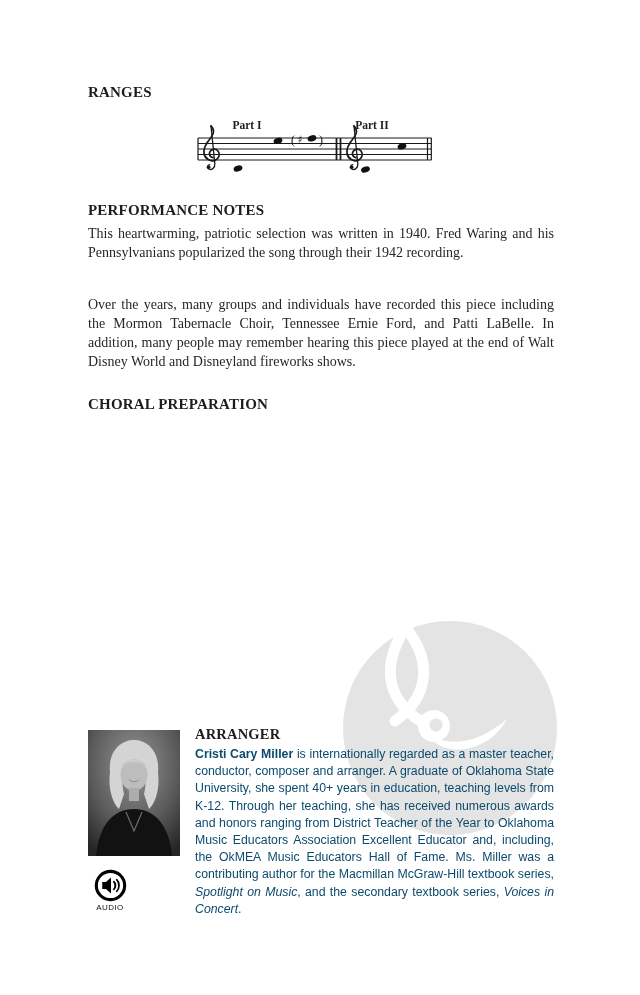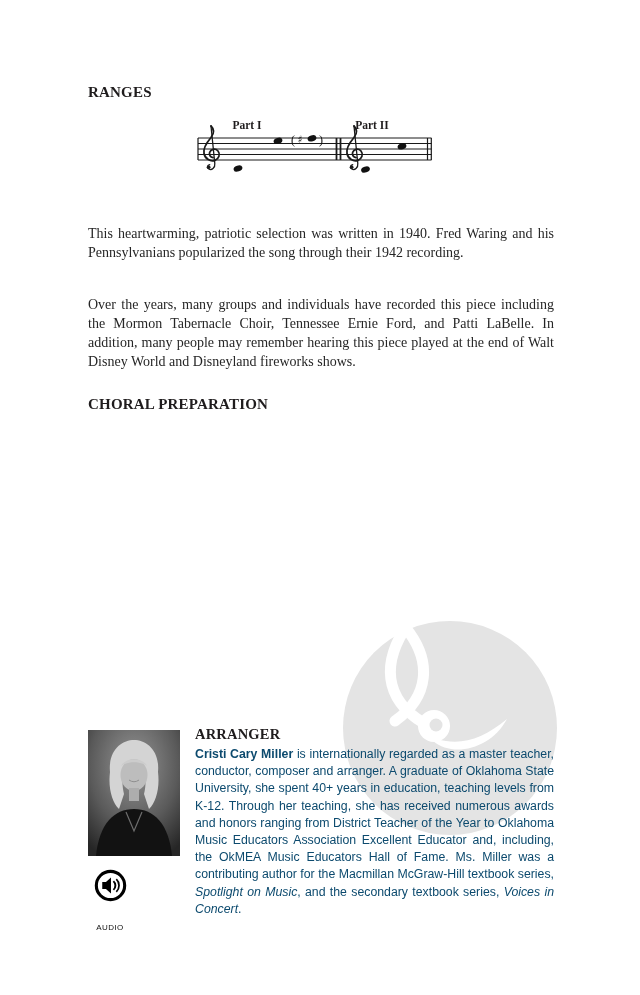--- a/index.html
+++ b/index.html
@@ -11,21 +11,21 @@
   .body-p{width:466px;margin:0;font-size:14px;line-height:19px;text-align:justify;color:#262626;}
   .staff-label{font-family:"Liberation Serif","DejaVu Serif",serif;font-weight:bold;font-size:11.5px;}
   .arranger-row{display:flex;width:466px;gap:12px;}
   .photo-wrap{flex:0 0 92px;margin-top:4px;}
   .arr-col{margin-left:3px;width:371px;}
   .bio{margin:3px 0 0 0;font-family:"Liberation Sans","DejaVu Sans",sans-serif;
        font-size:12.3px;line-height:17.2px;text-align:justify;color:#0c4a6e;}
   .bio .b{font-weight:bold;}
   .bio .i{font-style:italic;}
   .audio-row{display:flex;width:466px;}
-  .audio-badge{flex:0 0 34px;margin-left:5px;display:flex;flex-direction:column;align-items:center;gap:20px;}
+  .audio-badge{flex:0 0 34px;margin-left:5px;display:flex;flex-direction:column;align-items:center;}
   .audio-label{font-family:"Liberation Sans","DejaVu Sans",sans-serif;font-size:8px;
                letter-spacing:.4px;color:#111;margin-top:1px;}
   .audio-text{margin:4px 0 0 3px;width:423px;font-size:12.5px;line-height:18px;
               text-align:justify;color:#262626;}
 </style>
 </head>
 <body>
 
 <div class="page">
 
@@ -79,20 +79,21 @@
       <ellipse cx="122" cy="26.3" rx="4.5" ry="3" transform="rotate(-18 122 26.3)"></ellipse>
       <ellipse cx="175.5" cy="57.5" rx="4.5" ry="3" transform="rotate(-18 175.5 57.5)"></ellipse>
       <ellipse cx="212" cy="34.3" rx="4.5" ry="3" transform="rotate(-18 212 34.3)"></ellipse>
     </g>
 
     <text x="101" y="31.5" font-size="12" font-family="Liberation Serif, serif" fill="#111">(</text>
     <text x="107.5" y="31" font-size="10.5" font-family="DejaVu Sans, sans-serif" fill="#111">♯</text>
     <text x="129" y="31.5" font-size="12" font-family="Liberation Serif, serif" fill="#111">)</text>
   </svg>
 
+  <h2 class="h abs" style="left:88px;top:202px">PERFORMANCE NOTES</h2>
   <p class="body-p abs" style="left:88px;top:224px">This heartwarming, patriotic selection was written in 1940. Fred Waring and his Pennsylvanians popularized the song through their 1942 recording.</p>
   <p class="body-p abs" style="left:88px;top:295px">Over the years, many groups and individuals have recorded this piece including the Mormon Tabernacle Choir, Tennessee Ernie Ford, and Patti LaBelle. In addition, many people may remember hearing this piece played at the end of Walt Disney World and Disneyland fireworks shows.</p>
 
   <h2 class="h abs" style="left:88px;top:396px">CHORAL PREPARATION</h2>
 
   <div class="arranger-row abs" style="left:88px;top:726px">
     <div class="photo-wrap">
       <svg width="92" height="126" viewBox="0 0 92 126">
         <defs>
           <radialGradient id="pbg" cx="50%" cy="28%" r="80%">

